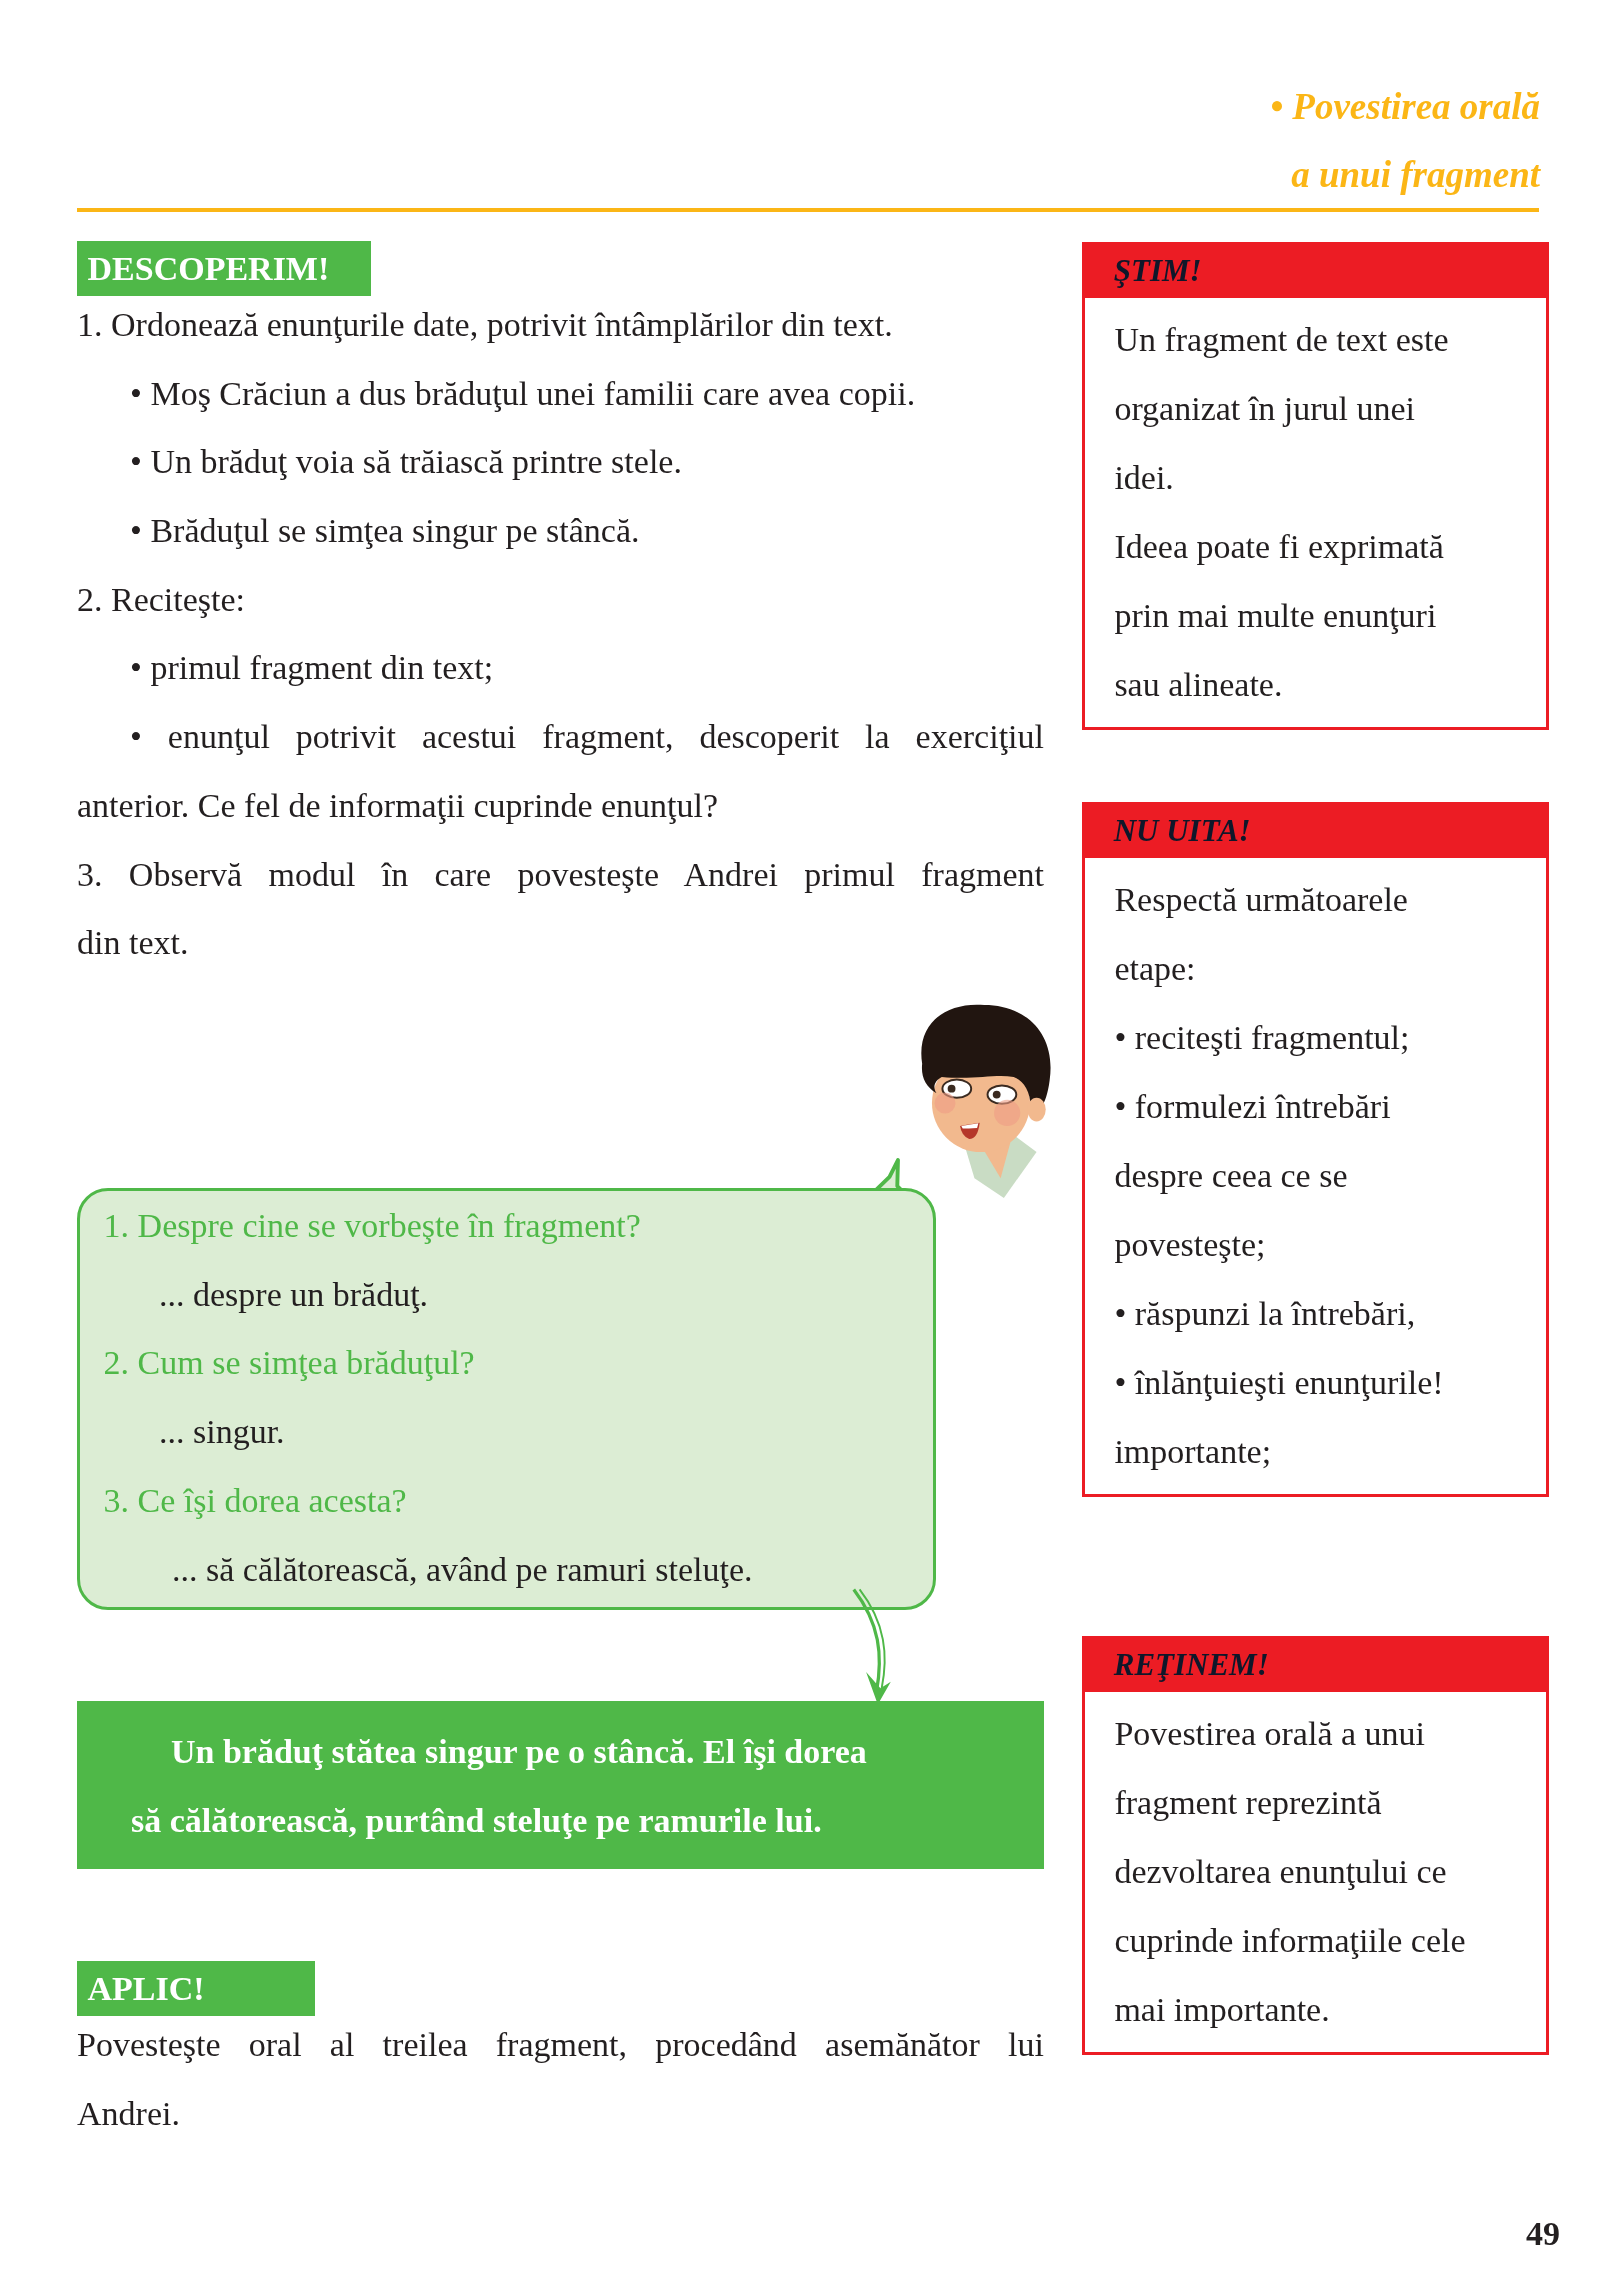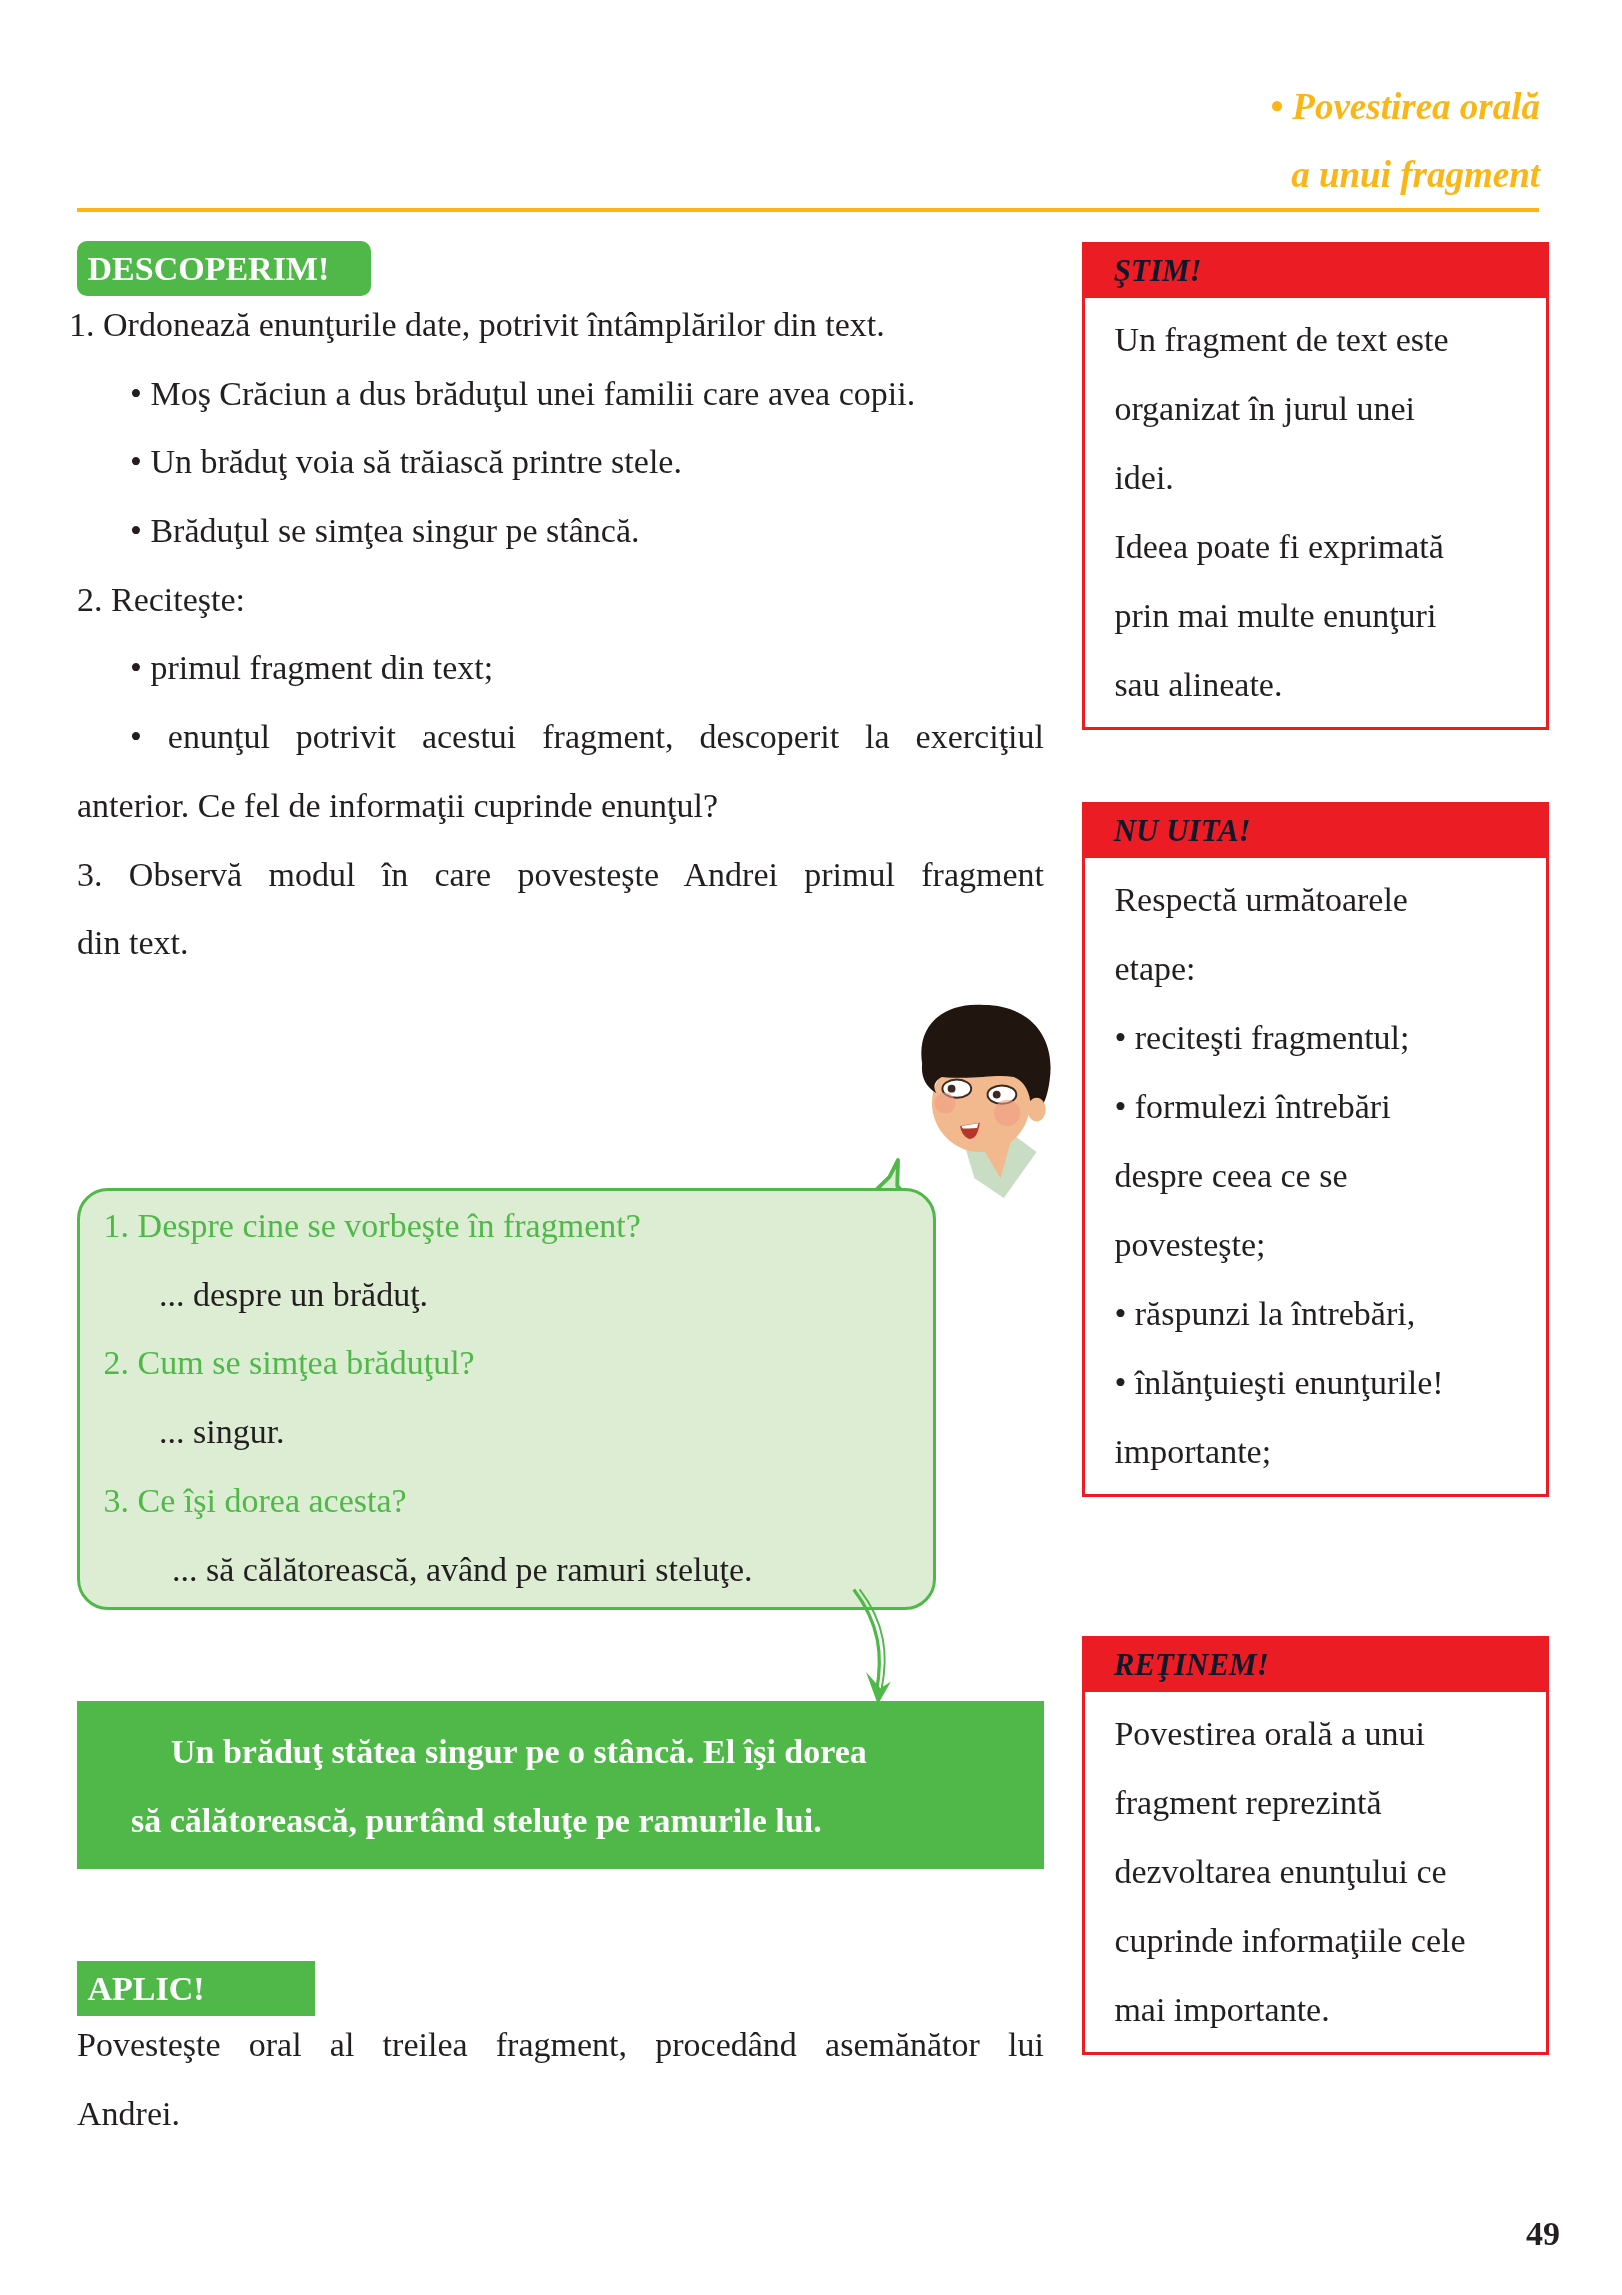--- a/index.html
+++ b/index.html
@@ -38,22 +38,22 @@
 
   .pagenum { right: 62px; top: 2215px; font-weight: bold; font-size: 34px; }
 </style>
 </head>
 <body>
 
 <div class="abs hdr-title" style="top:73px;">• Povestirea orală</div>
 <div class="abs hdr-title" style="top:141px;">a unui fragment</div>
 <div class="abs hdr-line"></div>
 
-<div class="abs tag" style="left:77px; top:241px; width:294px;border-radius:10px;">DESCOPERIM!</div>
-<div class="abs txt" style="left:69px; top:290px;">1. Ordonează enunţurile date, potrivit întâmplărilor din text.</div>
+<div class="abs tag" style="left:77px; top:241px; width:294px;">DESCOPERIM!</div>
+<div class="abs txt" style="left:77px; top:290px;">1. Ordonează enunţurile date, potrivit întâmplărilor din text.</div>
 <div class="abs txt" style="left:130px; top:359px;">• Moş Crăciun a dus brăduţul unei familii care avea copii.</div>
 <div class="abs txt" style="left:130px; top:427px;">• Un brăduţ voia să trăiască printre stele.</div>
 <div class="abs txt" style="left:130px; top:496px;">• Brăduţul se simţea singur pe stâncă.</div>
 <div class="abs txt" style="left:77px; top:565px;">2. Reciteşte:</div>
 <div class="abs txt" style="left:130px; top:633px;">• primul fragment din text;</div>
 <div class="abs txt just" style="left:130px; top:702px; width:914px;">• enunţul potrivit acestui fragment, descoperit la exerciţiul</div>
 <div class="abs txt" style="left:77px; top:771px;">anterior. Ce fel de informaţii cuprinde enunţul?</div>
 <div class="abs txt just" style="left:77px; top:840px; width:967px;">3. Observă modul în care povesteşte Andrei primul fragment</div>
 <div class="abs txt" style="left:77px; top:908px;">din text.</div>
 

